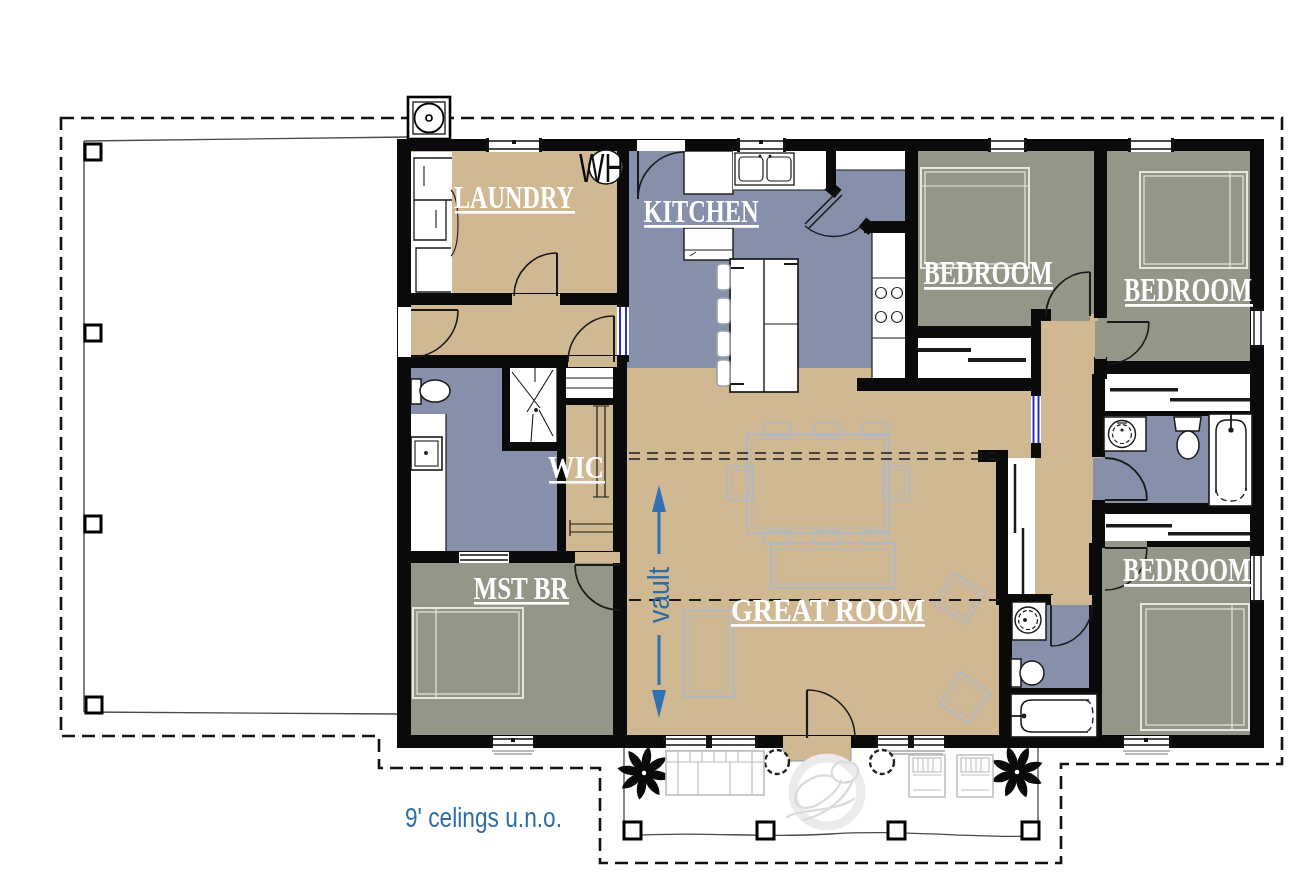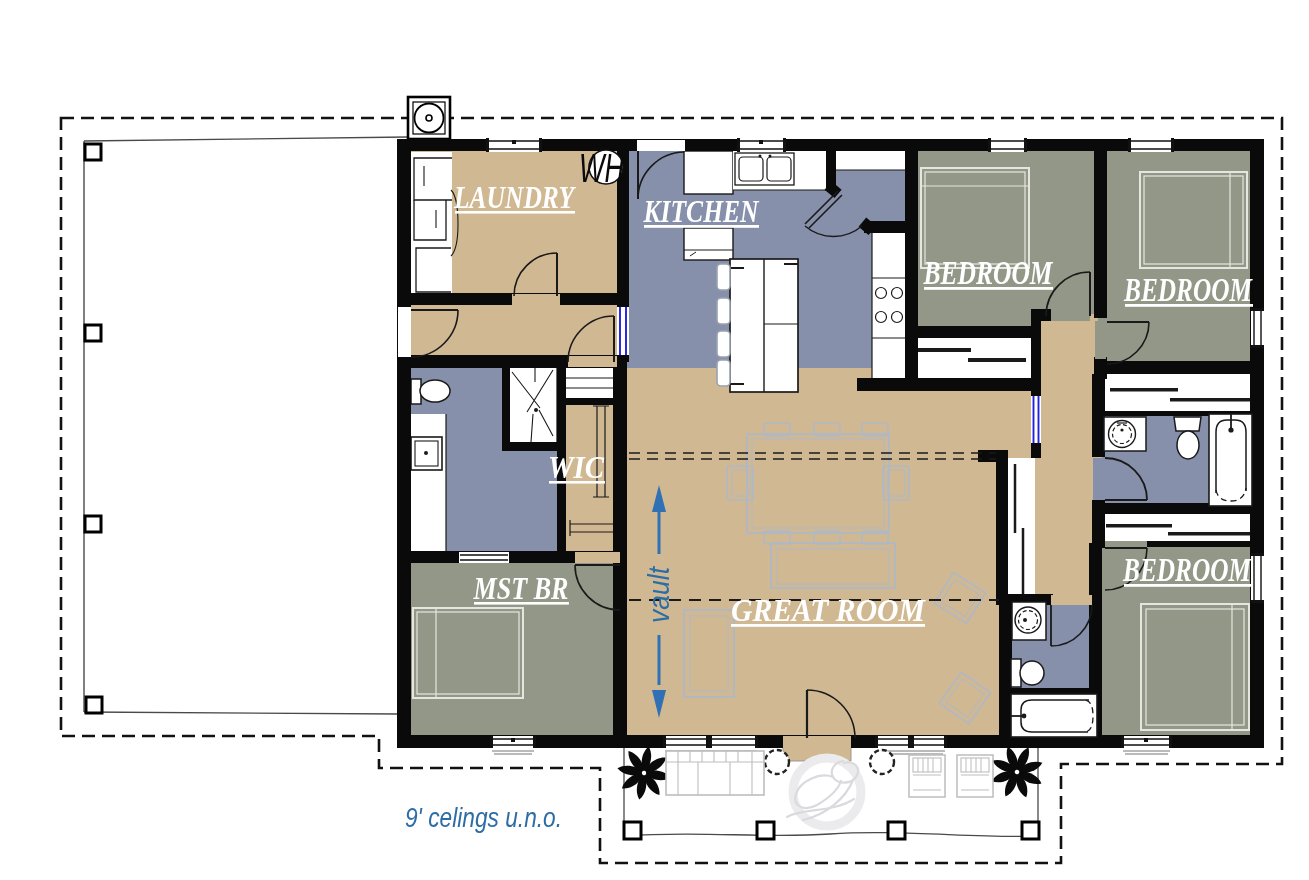--- a/index.html
+++ b/index.html
@@ -1,16 +1,16 @@
 <!DOCTYPE html>
 <html><head>
 <meta charset="utf-8">
 <style>
 html,body{margin:0;padding:0;background:#ffffff;}
-#plan{width:1101px;height:880px;position:relative;font-family:"Liberation Sans",sans-serif;font-style:italic;}
+#plan{width:1101px;height:880px;position:relative;font-family:"Liberation Sans",sans-serif;}
 text{font-family:"Liberation Serif",serif;}
 </style>
 </head>
 <body>
 <div id="plan">
 <svg width="1309" height="880" viewBox="0 0 1309 880" xmlns="http://www.w3.org/2000/svg">
 
 <rect x="0" y="0" width="1309" height="880" fill="#ffffff"></rect>
 
 <g stroke="#111111" stroke-width="2.6" stroke-dasharray="13 7" fill="none">

